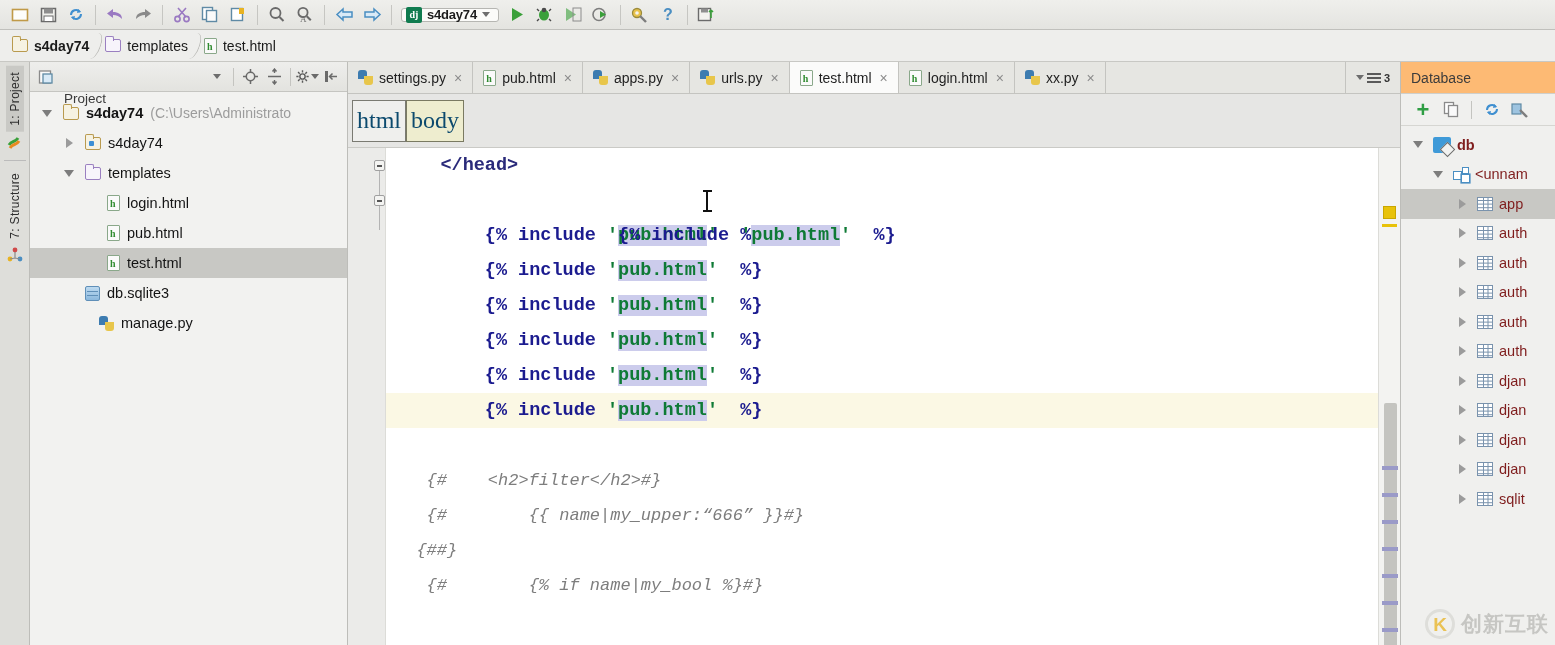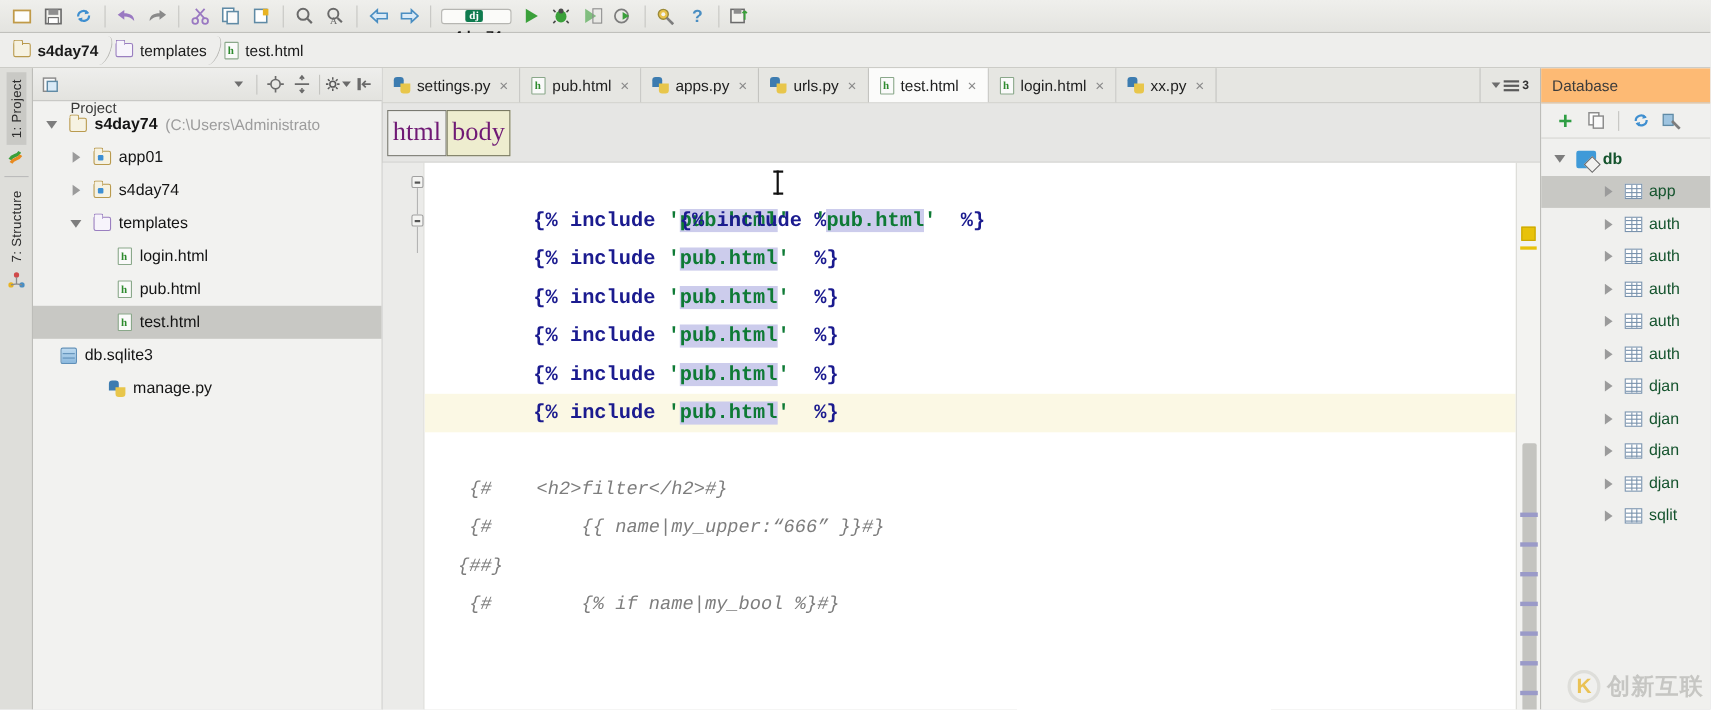--- a/index.html
+++ b/index.html
@@ -28,21 +28,20 @@
     cursor: default;
   }
   .tb-sep { width: 1px; height: 20px; background: #c6c6c2; margin: 0 5px; }
   .runcfg {
     display: flex; align-items: center; gap: 5px;
     height: 14px; padding: 0 8px 0 4px;
     background: #fbfbf9;
     border: 1px solid #b6b6b2;
     border-radius: 3px;
     margin: 0 4px;
-    flex-direction: column;
   }
   .runcfg-label { font-size: 13px; color: #1c1c1c; font-weight: 600; letter-spacing: -.2px; }
   .dj-icon {
     width: 16px; height: 16px; background: #0f7b4f; border-radius: 2px;
     color: #fff; font-size: 10px; font-weight: bold;
     display: flex; align-items: center; justify-content: center;
     font-family: "Liberation Serif", serif;
   }
   .caret-dn {
     width: 0; height: 0; border-left: 4px solid transparent;
@@ -177,21 +176,21 @@
     border-bottom: 1px solid #cacac6;
     display: flex; align-items: center;
     padding-left: 4px; gap: 0px;
   }
   .bc-chip {
     font-family: "Liberation Serif", serif;
     font-size: 24px; line-height: 1;
     padding: 7px 4px 9px;
     border: 1.5px solid #7a7a72;
     background: #efefed;
-    color: #701a75;
+    color: #0c4a6e;
   }
   .bc-chip.hl { background: #eeedcf; border-color: #7a7a62; }
 
   .code-wrap { flex: 1 1 auto; display: flex; position: relative; min-height: 0; background: #ffffff; }
   .gutter {
     width: 38px; flex: 0 0 38px;
     background: #ebebe9;
     border-right: 1px solid #dcdcd8;
     position: relative;
   }
@@ -256,21 +255,21 @@
   }
   .db-toolbar {
     height: 32px; flex: 0 0 32px;
     display: flex; align-items: center; gap: 4px; padding-left: 10px;
     border-bottom: 1px solid #d6d6d2;
   }
   .plus { color: #2f9e44; font-size: 22px; font-weight: bold; line-height: 1; }
   .db-tree { flex: 1 1 auto; font-size: 14.5px; overflow: hidden; padding-top: 4px; }
   .dbrow { height: 29.5px; display: flex; align-items: center; gap: 6px; white-space: nowrap; }
   .dbrow.sel { background: #c8c8c4; }
-  .dbrow .lbl { color: #14532d; }
+  .dbrow .lbl { color: #7f1d1d; }
   .dbrow .lbl.b { font-weight: bold; }
 
   .watermark {
     position: absolute; right: 6px; bottom: 6px;
     display: flex; align-items: center; gap: 6px;
     opacity: .75;
   }
   .wm-circle {
     width: 30px; height: 30px; border-radius: 50%;
     border: 3px solid #d8d8d4;
@@ -505,27 +504,20 @@
 
         <div class="trow" style="padding-left:8px">
           <span class="tw">
               <span class="arr-d"></span>
             </span>
           <span class="ic ic-folder"></span>
           <span class="tlabel b">s4day74</span>
           <span class="tpath">(C:\Users\Administrato</span>
         </div>
 
-        <div class="trow" style="padding-left:30px">
-          <span class="tw">
-              <span class="arr-r"></span>
-            </span>
-          <span class="ic ic-folder src"></span>
-          <span class="tlabel">app01</span>
-        </div>
 
         <div class="trow" style="padding-left:30px">
           <span class="tw">
               <span class="arr-r"></span>
             </span>
           <span class="ic ic-folder src"></span>
           <span class="tlabel">s4day74</span>
         </div>
 
         <div class="trow" style="padding-left:30px">
@@ -547,21 +539,21 @@
           <span class="ic ic-html"></span>
           <span class="tlabel">pub.html</span>
         </div>
 
         <div class="trow sel" style="padding-left:52px">
           <span class="tw"></span>
           <span class="ic ic-html"></span>
           <span class="tlabel">test.html</span>
         </div>
 
-        <div class="trow" style="">
+        <div class="trow" style="padding-left:30px">
           <span class="tw"></span>
           <span class="ic ic-db"></span>
           <span class="tlabel">db.sqlite3</span>
         </div>
 
         <div class="trow" style="padding-left:44px">
           <span class="tw"></span>
           <span class="ic ic-py"></span>
           <span class="tlabel">manage.py</span>
         </div>
@@ -622,20 +614,21 @@
       <div class="code-wrap">
 
         <div class="gutter">
           <div class="fold" style="top:12px"></div>
           <div class="fold" style="top:47px"></div>
           <div class="fold-line" style="top:23px;height:24px"></div>
           <div class="fold-line" style="top:58px;height:24px"></div>
         </div>
 
         <div class="code">
+          <div class="cline"><span class="tag">    </span><span class="tag">&lt;/head&gt;</span></div>
 
           <div class="cline" style="position:relative">
             <span class="tpl">        {% include </span><span class="quote">'</span><span class="str sel">pub.html</span><span class="quote">'</span><span class="tpl">  %}</span>
             <span class="caret-ibeam" style="left:320px;top:7px">
               <span class="ibeam-h" style="top:0"></span><span class="ibeam-h" style="bottom:0"></span>
             </span>
           </div>
           <div class="cline"><span class="tpl">        {% include </span><span class="quote">'</span><span class="str sel">pub.html</span><span class="quote">'</span><span class="tpl">  %}</span></div>
           <div class="cline"><span class="tpl">        {% include </span><span class="quote">'</span><span class="str sel">pub.html</span><span class="quote">'</span><span class="tpl">  %}</span></div>
           <div class="cline"><span class="tpl">        {% include </span><span class="quote">'</span><span class="str sel">pub.html</span><span class="quote">'</span><span class="tpl">  %}</span></div>
@@ -695,20 +688,27 @@
       </div>
 
       <div class="db-tree">
         <div class="dbrow" style="padding-left:8px">
           <span class="tw">
               <span class="arr-d"></span>
             </span>
           <span class="ic ic-dbroot"></span>
           <span class="lbl b">db</span>
         </div>
+        <div class="dbrow" style="padding-left:28px">
+          <span class="tw">
+              <span class="arr-d"></span>
+            </span>
+          <span class="ic ic-schema"></span>
+          <span class="lbl">&lt;unnam</span>
+        </div>
         <div class="dbrow sel" style="padding-left:52px">
           <span class="tw">
               <span class="arr-r"></span>
             </span>
           <span class="ic ic-table"></span>
           <span class="lbl">app</span>
         </div>
         <div class="dbrow" style="padding-left:52px">
           <span class="tw">
               <span class="arr-r"></span>

